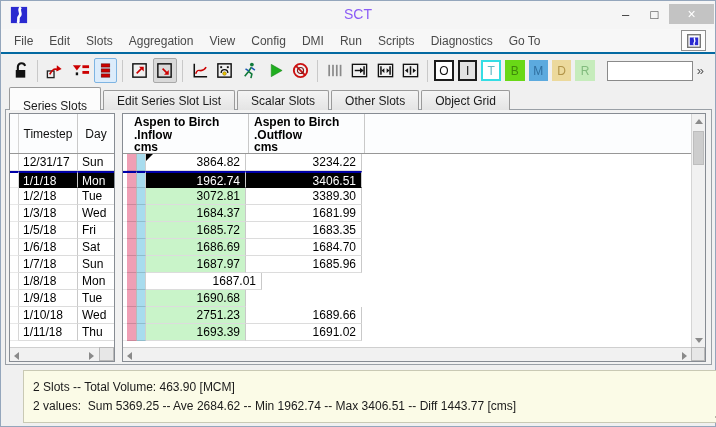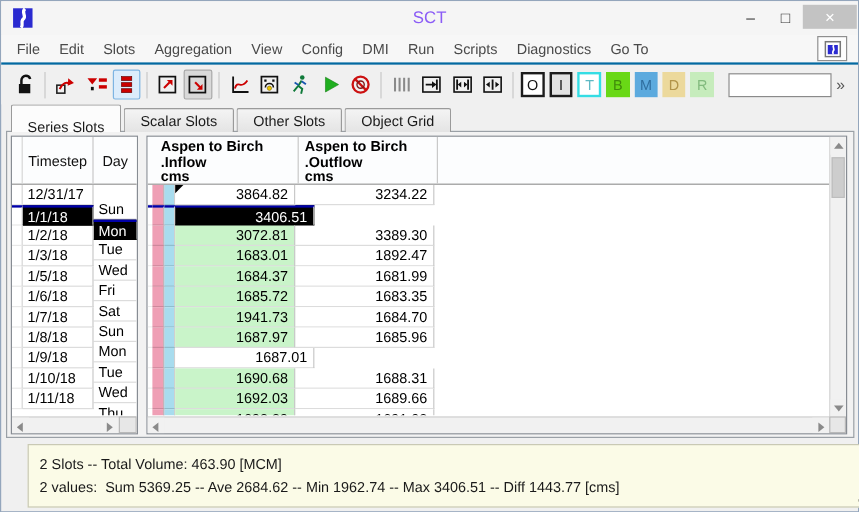--- a/index.html
+++ b/index.html
@@ -62,21 +62,21 @@
   .dhead-cell{position:absolute;top:0;bottom:0;font-size:12px;font-weight:bold;color:#000;
     padding:2px 0 0 11px;line-height:12.5px;border-right:1px solid #c9c9c9;}
   .dh1{left:0;width:126px;}
   .dh2{left:126px;width:116px;padding-left:5px;}
   .rows{overflow:hidden;height:192px;position:relative;}
   .lrow,.drow{height:17px;display:flex;}
   .lrow>div,.drow>div{height:17px;}
   .lg{width:9px;border-right:1px solid #d6d6d6;border-bottom:1px solid #e8e8e8;}
   .lts{width:59px;border-right:1px solid #c9c9c9;border-bottom:1px solid #dcdcdc;
     font-size:12px;color:#000;padding:1px 0 0 4px;}
-  .lday{flex:1;border-bottom:1px solid #dcdcdc;font-size:12px;color:#000;padding:1px 0 0 4px;margin-top:12px;}
+  .lday{flex:1;border-bottom:1px solid #dcdcdc;font-size:12px;color:#000;padding:1px 0 0 4px;}
   .sg{width:4px;background:#fff;border-bottom:1px solid #ececec;}
   .sp{width:10px;background:#ef9fb5;border-right:1px solid #b9b9b9;border-bottom:1px solid rgba(0,0,0,0.14);}
   .sb{width:9px;background:#a8dcee;border-right:1px solid #cfcfcf;border-bottom:1px solid rgba(0,0,0,0.14);}
   .cin{width:100px;border-right:1px solid #c9c9c9;border-bottom:1px solid #dcdcdc;font-size:12px;
     color:#000;text-align:right;padding:1px 5px 0 0;position:relative;background:#fff;}
   .cin.green{background:#c9f4c9;}
   .cout{width:116px;border-right:1px solid #c9c9c9;border-bottom:1px solid #dcdcdc;font-size:12px;
     color:#000;text-align:right;padding:1px 5px 0 0;background:#fff;}
   .cin.marker::before{content:"";position:absolute;left:0;top:0;width:0;height:0;
     border-top:7px solid #000;border-right:7px solid transparent;}
@@ -271,20 +271,21 @@
     <button class="chip bflag">B</button>
     <button class="chip mflag">M</button>
     <button class="chip dflag">D</button>
     <button class="chip rflag">R</button>
     <input class="tb-search" value="" style="">
     <button class="overflow">»</button>
   </div>
 
   <div class="tabbar">
       <button class="tab active">Series Slots</button>
+      <button class="tab">Edit Series Slot List</button>
       <button class="tab">Scalar Slots</button>
       <button class="tab">Other Slots</button>
       <button class="tab">Object Grid</button>
     </div>
 
   <div class="frame">
 
     <div class="pane left">
       <div class="phead">
         <div class="hgut"></div>
@@ -369,82 +370,75 @@
             <div class="sg"></div>
             <div class="sp"></div>
             <div class="sb"></div>
             <div class="cin marker">3864.82</div>
             <div class="cout">3234.22</div>
           </div>
           <div class="drow row-sel row-cur">
             <div class="sg"></div>
             <div class="sp"></div>
             <div class="sb"></div>
+            <div class="cin">1962.74</div>
             <div class="cout">3406.51</div>
           </div>
           <div class="drow">
             <div class="sg"></div>
             <div class="sp"></div>
             <div class="sb"></div>
             <div class="cin green">3072.81</div>
             <div class="cout">3389.30</div>
           </div>
           <div class="drow">
             <div class="sg"></div>
             <div class="sp"></div>
             <div class="sb"></div>
-            <div class="cin green">1683.01</div>
-            <div class="cout">1892.47</div>
-          </div>
-          <div class="drow">
-            <div class="sg"></div>
-            <div class="sp"></div>
-            <div class="sb"></div>
             <div class="cin green">1684.37</div>
             <div class="cout">1681.99</div>
           </div>
           <div class="drow">
             <div class="sg"></div>
             <div class="sp"></div>
             <div class="sb"></div>
             <div class="cin green">1685.72</div>
             <div class="cout">1683.35</div>
           </div>
           <div class="drow">
             <div class="sg"></div>
             <div class="sp"></div>
             <div class="sb"></div>
-            <div class="cin green">1941.73</div>
+            <div class="cin green">1686.69</div>
             <div class="cout">1684.70</div>
           </div>
           <div class="drow">
             <div class="sg"></div>
             <div class="sp"></div>
             <div class="sb"></div>
             <div class="cin green">1687.97</div>
             <div class="cout">1685.96</div>
           </div>
           <div class="drow">
             <div class="sg"></div>
             <div class="sp"></div>
             <div class="sb"></div>
             <div class="cout">1687.01</div>
           </div>
           <div class="drow">
             <div class="sg"></div>
             <div class="sp"></div>
             <div class="sb"></div>
             <div class="cin green">1690.68</div>
-            <div class="cout">1688.31</div>
-          </div>
-          <div class="drow">
-            <div class="sg"></div>
-            <div class="sp"></div>
-            <div class="sb"></div>
-            <div class="cin green">1692.03</div>
+          </div>
+          <div class="drow">
+            <div class="sg"></div>
+            <div class="sp"></div>
+            <div class="sb"></div>
+            <div class="cin green">2751.23</div>
             <div class="cout">1689.66</div>
           </div>
           <div class="drow">
             <div class="sg"></div>
             <div class="sp"></div>
             <div class="sb"></div>
             <div class="cin green">1693.39</div>
             <div class="cout">1691.02</div>
           </div>
         </div>

